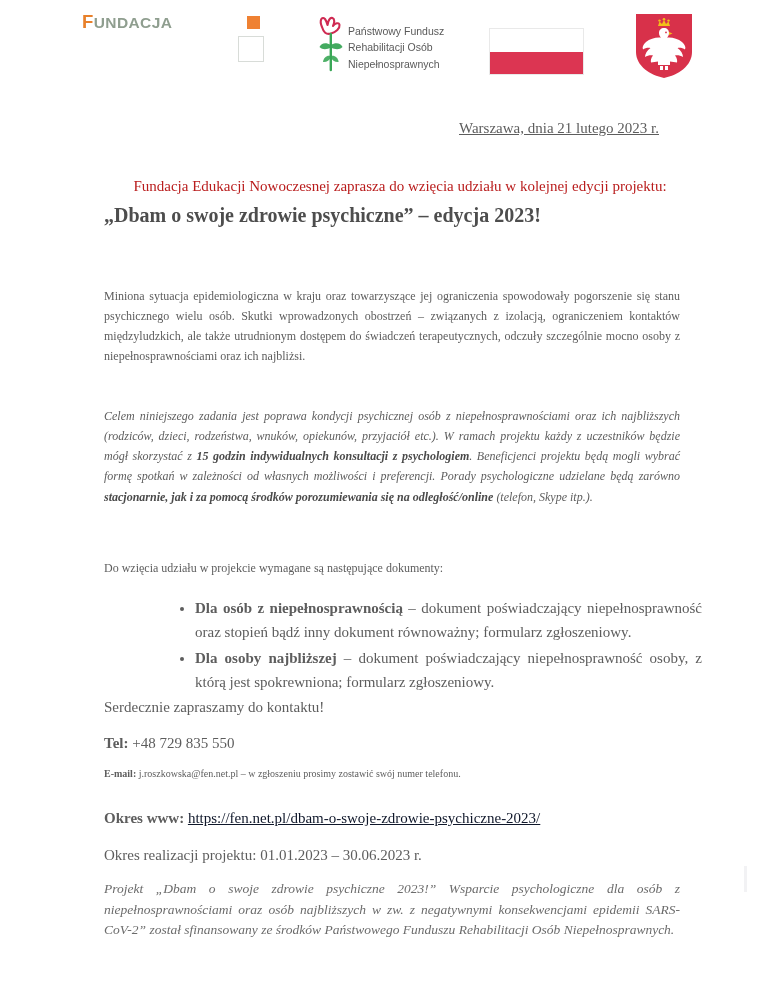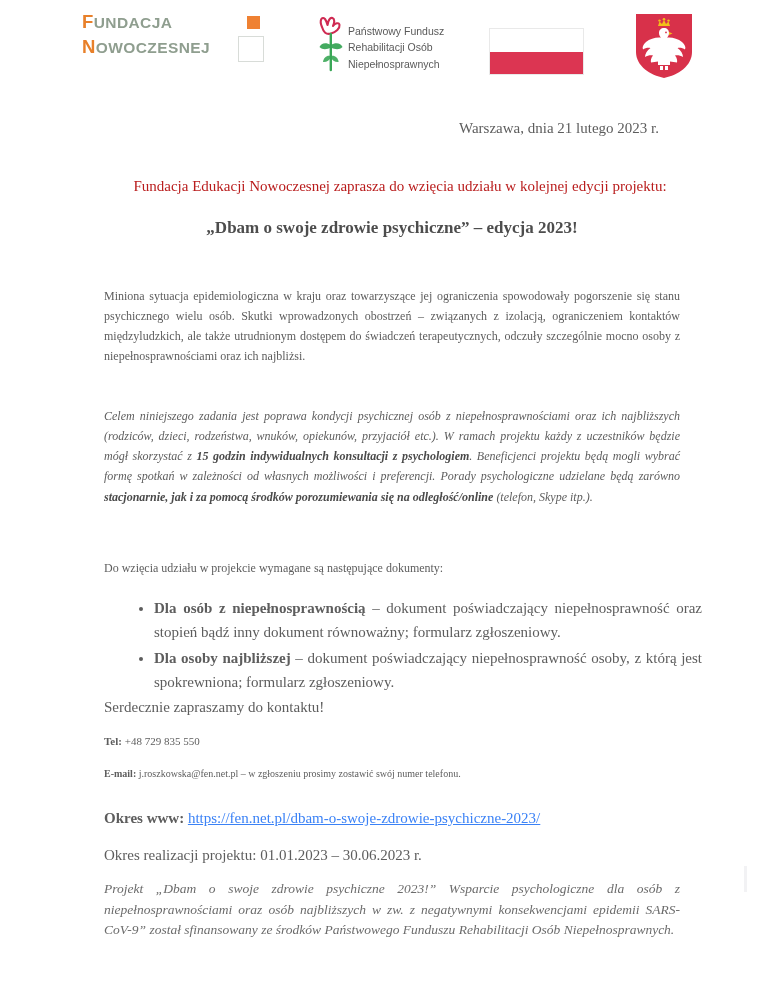--- a/index.html
+++ b/index.html
@@ -111,39 +111,39 @@
     width: 576px;
   }
 
   .date-line {
     position: absolute;
     left: 355px;
     top: 120px;
     font-size: 15px;
     color: #5d5d5d;
     white-space: nowrap;
+    text-decoration: underline;
   }
 
   .intro-line {
     position: absolute;
     left: 16px;
     top: 178px;
     width: 560px;
     font-size: 15px;
     text-align: center;
     color: #b91c1c;
   }
 
   .doc-title {
     position: absolute;
     left: 0;
-    top: 218px;
+    top: 204px;
     width: 576px;
-    text-align: center;
-    font-size: 17px;
+    font-size: 20px;
     font-weight: bold;
     color: #4d4d4d;
   }
 
   .para {
     position: absolute;
     width: 576px;
     font-size: 12px;
     line-height: 1.68;
     text-align: justify;
@@ -162,31 +162,32 @@
     width: 548px;
     margin: 0;
     padding: 0 0 0 22px;
     font-size: 15px;
     line-height: 1.62;
     color: #5d5d5d;
   }
   .bullets li {
     text-align: justify;
     margin-bottom: 1px;
+    margin-left: 41px;
   }
   .bullets li::marker { font-size: 13px; }
 
   .closing   { position: absolute; top: 699px; font-size: 15px; text-align: center; }
-  .tel-line  { position: absolute; top: 735px; font-size: 11px; }
+  .tel-line  { position: absolute; top: 735px; font-size: 15px; }
   .mail-line { position: absolute; top: 768px; font-size: 10px; }
   .www-line  { position: absolute; top: 810px; font-size: 15px; }
   .okres-line{ position: absolute; top: 847px; font-size: 15px; text-align: right; }
 
   .link {
-    color: #3b82f6;
+    color: #0f172a;
     text-decoration: underline;
   }
 
   .footnote {
     position: absolute;
     top: 879px;
     width: 576px;
     font-size: 13.5px;
     font-style: italic;
     line-height: 1.52;
@@ -207,21 +208,20 @@
 <body>
 
 <div class="page">
 
   <div class="header">
 
     <div class="fen-logo">
       <div class="fen-sq-orange"></div>
       <div class="fen-sq-gray"></div>
       <div class="fen-line"><span class="cap">F</span><span>UNDACJA</span></div>
-      <div class="fen-line"><span class="cap">N</span><span>OWOCZESNEJ</span></div>
     </div>
 
     <div class="pfron-logo">
       <svg width="32" height="58" viewBox="0 0 32 58">
 
         <path d="M6 13 C3 6 6 2 9 5 C10.5 7 11 9 11.5 11 C12 7 14 3 16.5 4 C19 5 18.5 9 17 12
                  C19 9 23 8 23.5 11 C24 14.5 20 18 15 19.5 C10 21 7.5 18 6 13 Z" fill="none" stroke="#cf2a52" stroke-width="2.1" stroke-linejoin="round"></path>
 
         <path d="M14.8 20 L14.8 56" stroke="#3aa757" stroke-width="2.4" fill="none" stroke-linecap="round"></path>
 
@@ -293,17 +293,17 @@
     <div class="closing">Serdecznie zapraszamy do kontaktu!</div>
 
     <div class="tel-line"><b>Tel:</b><span> +48 729 835 550</span></div>
 
     <div class="mail-line"><b>E-mail:</b><span> j.roszkowska@fen.net.pl – w zgłoszeniu prosimy zostawić swój numer telefonu.</span></div>
 
     <div class="www-line"><b>Okres www:</b><span>&nbsp;</span><a class="link" href="#">https://fen.net.pl/dbam-o-swoje-zdrowie-psychiczne-2023/</a></div>
 
     <div class="okres-line">Okres realizacji projektu: 01.01.2023 – 30.06.2023 r.</div>
 
-    <div class="footnote">Projekt „Dbam o swoje zdrowie psychiczne 2023!” Wsparcie psychologiczne dla osób z niepełnosprawnościami oraz osób najbliższych w zw. z negatywnymi konsekwencjami epidemii SARS-CoV-9” został sfinansowany ze środków Państwowego Funduszu Rehabilitacji Osób Niepełnosprawnych.</div>
+    <div class="footnote">Projekt „Dbam o swoje zdrowie psychiczne 2023!” Wsparcie psychologiczne dla osób z niepełnosprawnościami oraz osób najbliższych w zw. z negatywnymi konsekwencjami epidemii SARS-CoV-2” został sfinansowany ze środków Państwowego Funduszu Rehabilitacji Osób Niepełnosprawnych.</div>
   </div>
 
   <div class="scan-mark"></div>
 </div>
 
 </body></html>

